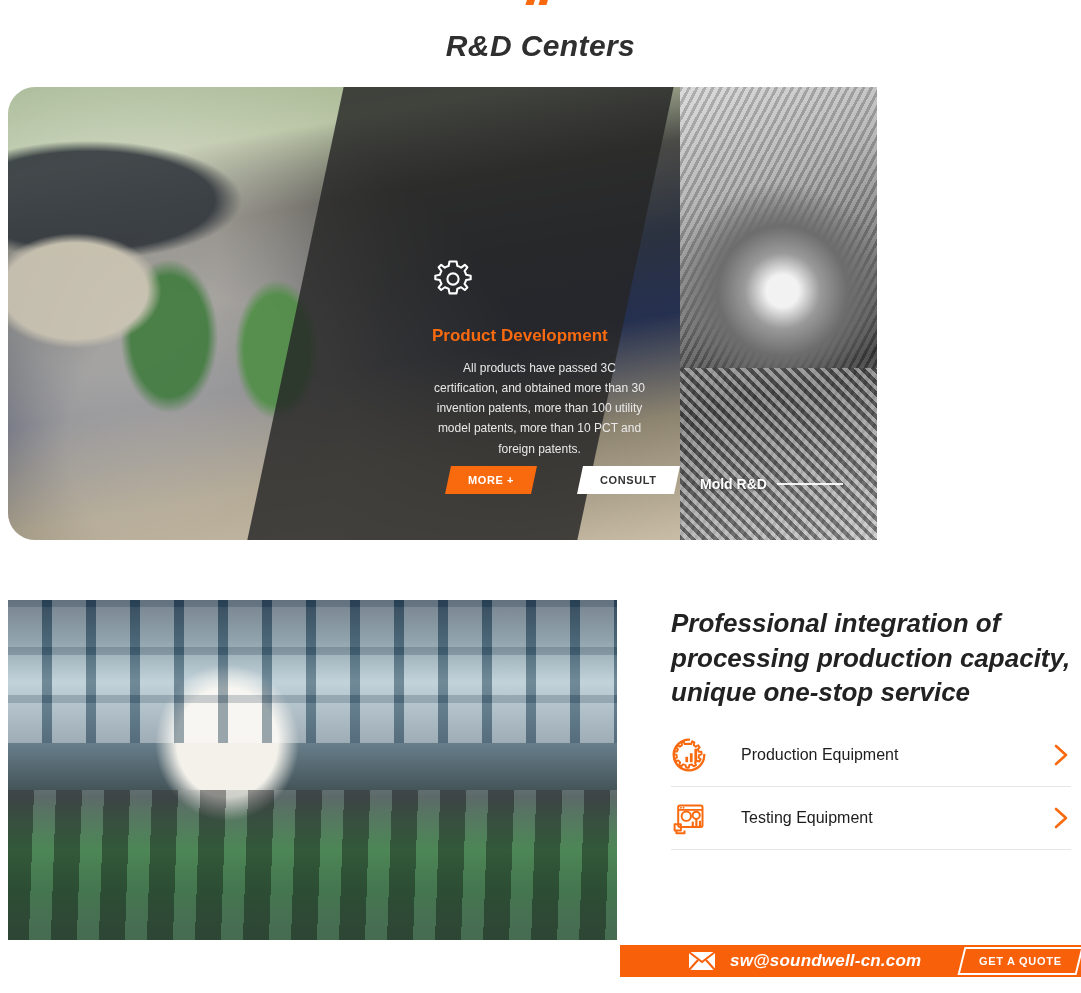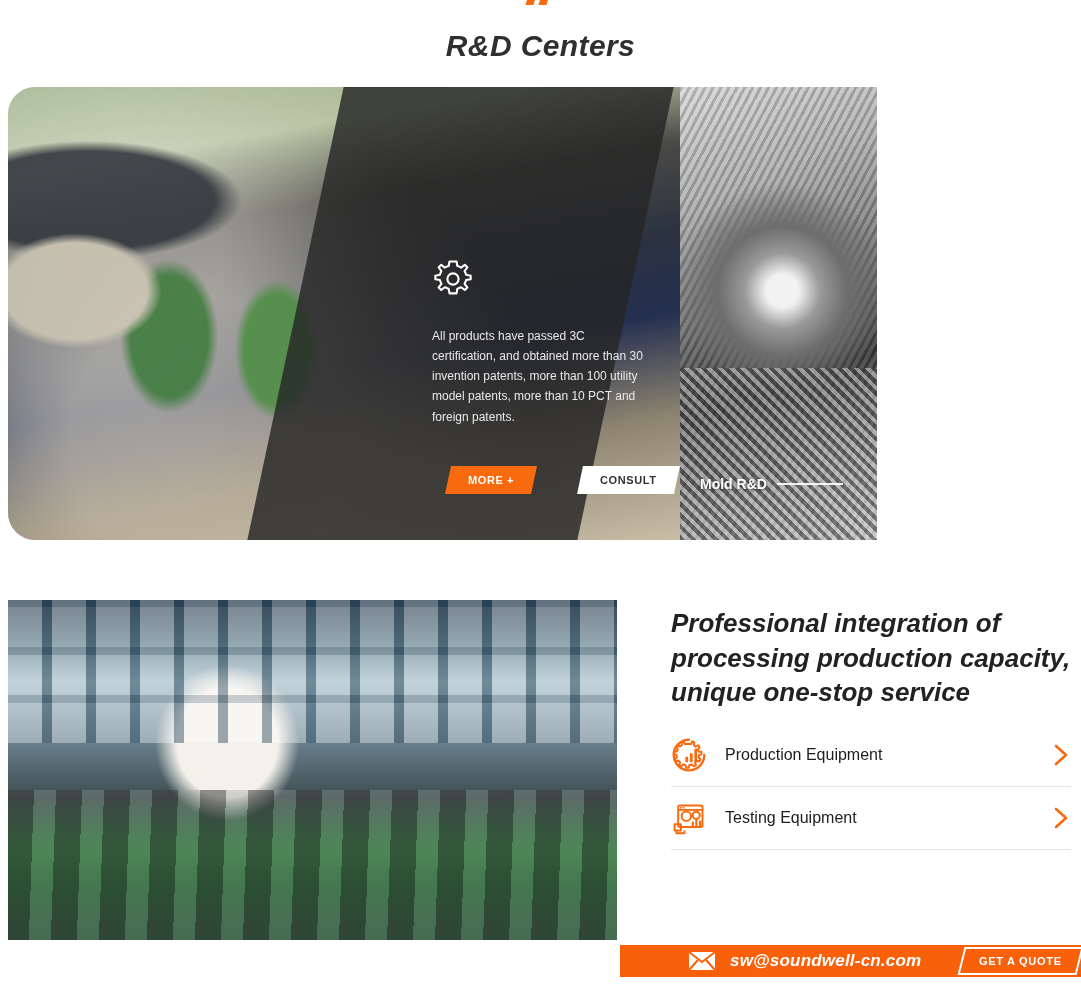--- a/index.html
+++ b/index.html
@@ -38,21 +38,21 @@
       radial-gradient(ellipse 60px 100px at 40% 58%, #4c8f42 0 55%, transparent 70%),
       radial-gradient(ellipse 180px 70px at 12% 25%, #2b3138 0 70%, transparent 85%);
     opacity:.85; }
 
   
   .overlay-dark { position:absolute; top:-30px; bottom:-30px; right:0; width:330px;
     background:rgba(38,38,38,.82); transform:skewX(-12deg); transform-origin:top right; }
   .overlay-content { position:absolute; left:432px; top:258px; width:215px; z-index:3; }
   .gear-icon { width:42px; height:42px; margin-bottom:22px; }
   .ov-title { color:#F96A0F; font-size:17px; font-weight:bold; margin-bottom:12px; }
-  .ov-desc { color:#e9e9e9; font-size:12px; line-height:1.68; }
+  .ov-desc { color:#e9e9e9; font-size:12px; line-height:1.68;text-align:center; }
   .btn-row { position:absolute; left:448px; top:466px; display:flex; gap:46px; z-index:4; }
   .btn { transform:skewX(-12deg); padding:8px 20px; font-size:11px; font-weight:bold;
     letter-spacing:.6px; cursor:pointer; border:0; }
   .btn span { display:block; transform:skewX(12deg); }
   .btn.more { background:#F96A0F; color:#fff; }
   .btn.consult { background:#fff; color:#333; }
 
   
   .photo2 { position:absolute; inset:0;
     background:
@@ -91,21 +91,21 @@
                repeating-linear-gradient(0deg, rgba(255,255,255,.12) 0 40px, rgba(30,55,75,.3) 40px 48px); }
   .photo-big::after { content:""; position:absolute; left:0; bottom:0; width:100%; height:44%;
     background:repeating-linear-gradient(92deg, rgba(60,60,60,.55) 0 26px, rgba(150,155,150,.35) 26px 48px),
                linear-gradient(180deg, rgba(0,0,0,0) 0%, rgba(20,90,40,.55) 70%, rgba(15,80,35,.8) 100%); }
 
   .right-col { position:absolute; left:671px; top:606px; width:400px; }
   .lead { font-size:26px; font-style:italic; font-weight:bold; color:#222;
     line-height:1.33; margin-bottom:14px; }
 
   .svc-list { list-style:none; }
-  .svc { display:flex; align-items:center; height:63px; gap:18px;
+  .svc { display:flex; align-items:center; height:63px; gap:34px;
     border-bottom:1px solid #e6e6e6; cursor:pointer; }
   .svc:first-child { border-top:0; }
   .svc-ic { width:36px; height:36px; flex:0 0 36px; }
   .svc-label { font-size:16px; color:#1d1d1d; flex:1; }
   .svc-arrow { width:20px; height:24px; flex:0 0 20px; }
 
   
   .cta { position:absolute; left:620px; top:945px; width:461px; height:32px;
     background:#F9600A; display:flex; align-items:center; gap:14px; padding-left:68px; }
   .mail-ic { width:28px; height:20px; flex:0 0 28px; }
@@ -147,20 +147,21 @@
       </div>
     </div>
 
   </div>
 
   <div class="overlay-content">
     <svg class="gear-icon" viewBox="0 0 48 48">
       <path d="M24 4 l4 0 1 5.2 a15.5 15.5 0 0 1 4.3 1.8 l4.2-3.2 2.9 2.9 -3.2 4.2 a15.5 15.5 0 0 1 1.8 4.3 l5.2 1 0 4 -5.2 1 a15.5 15.5 0 0 1-1.8 4.3 l3.2 4.2 -2.9 2.9 -4.2-3.2 a15.5 15.5 0 0 1-4.3 1.8 l-1 5.2 -4 0 -4 0 -1-5.2 a15.5 15.5 0 0 1-4.3-1.8 l-4.2 3.2 -2.9-2.9 3.2-4.2 a15.5 15.5 0 0 1-1.8-4.3 l-5.2-1 0-4 5.2-1 a15.5 15.5 0 0 1 1.8-4.3 l-3.2-4.2 2.9-2.9 4.2 3.2 a15.5 15.5 0 0 1 4.3-1.8 l1-5.2 z" fill="none" stroke="#ffffff" stroke-width="2.4" stroke-linejoin="round"></path>
       <circle cx="24" cy="24" r="6.4" fill="none" stroke="#ffffff" stroke-width="2.4"></circle>
     </svg>
+    <div class="ov-title">Product Development</div>
     <div class="ov-desc">All products have passed 3C certification, and obtained more than 30 invention patents, more than 100 utility model patents, more than 10 PCT and foreign patents.</div>
   </div>
 
   <div class="btn-row">
     <button class="btn more">
       <span>MORE +</span>
     </button>
     <button class="btn consult">
       <span>CONSULT</span>
     </button>

